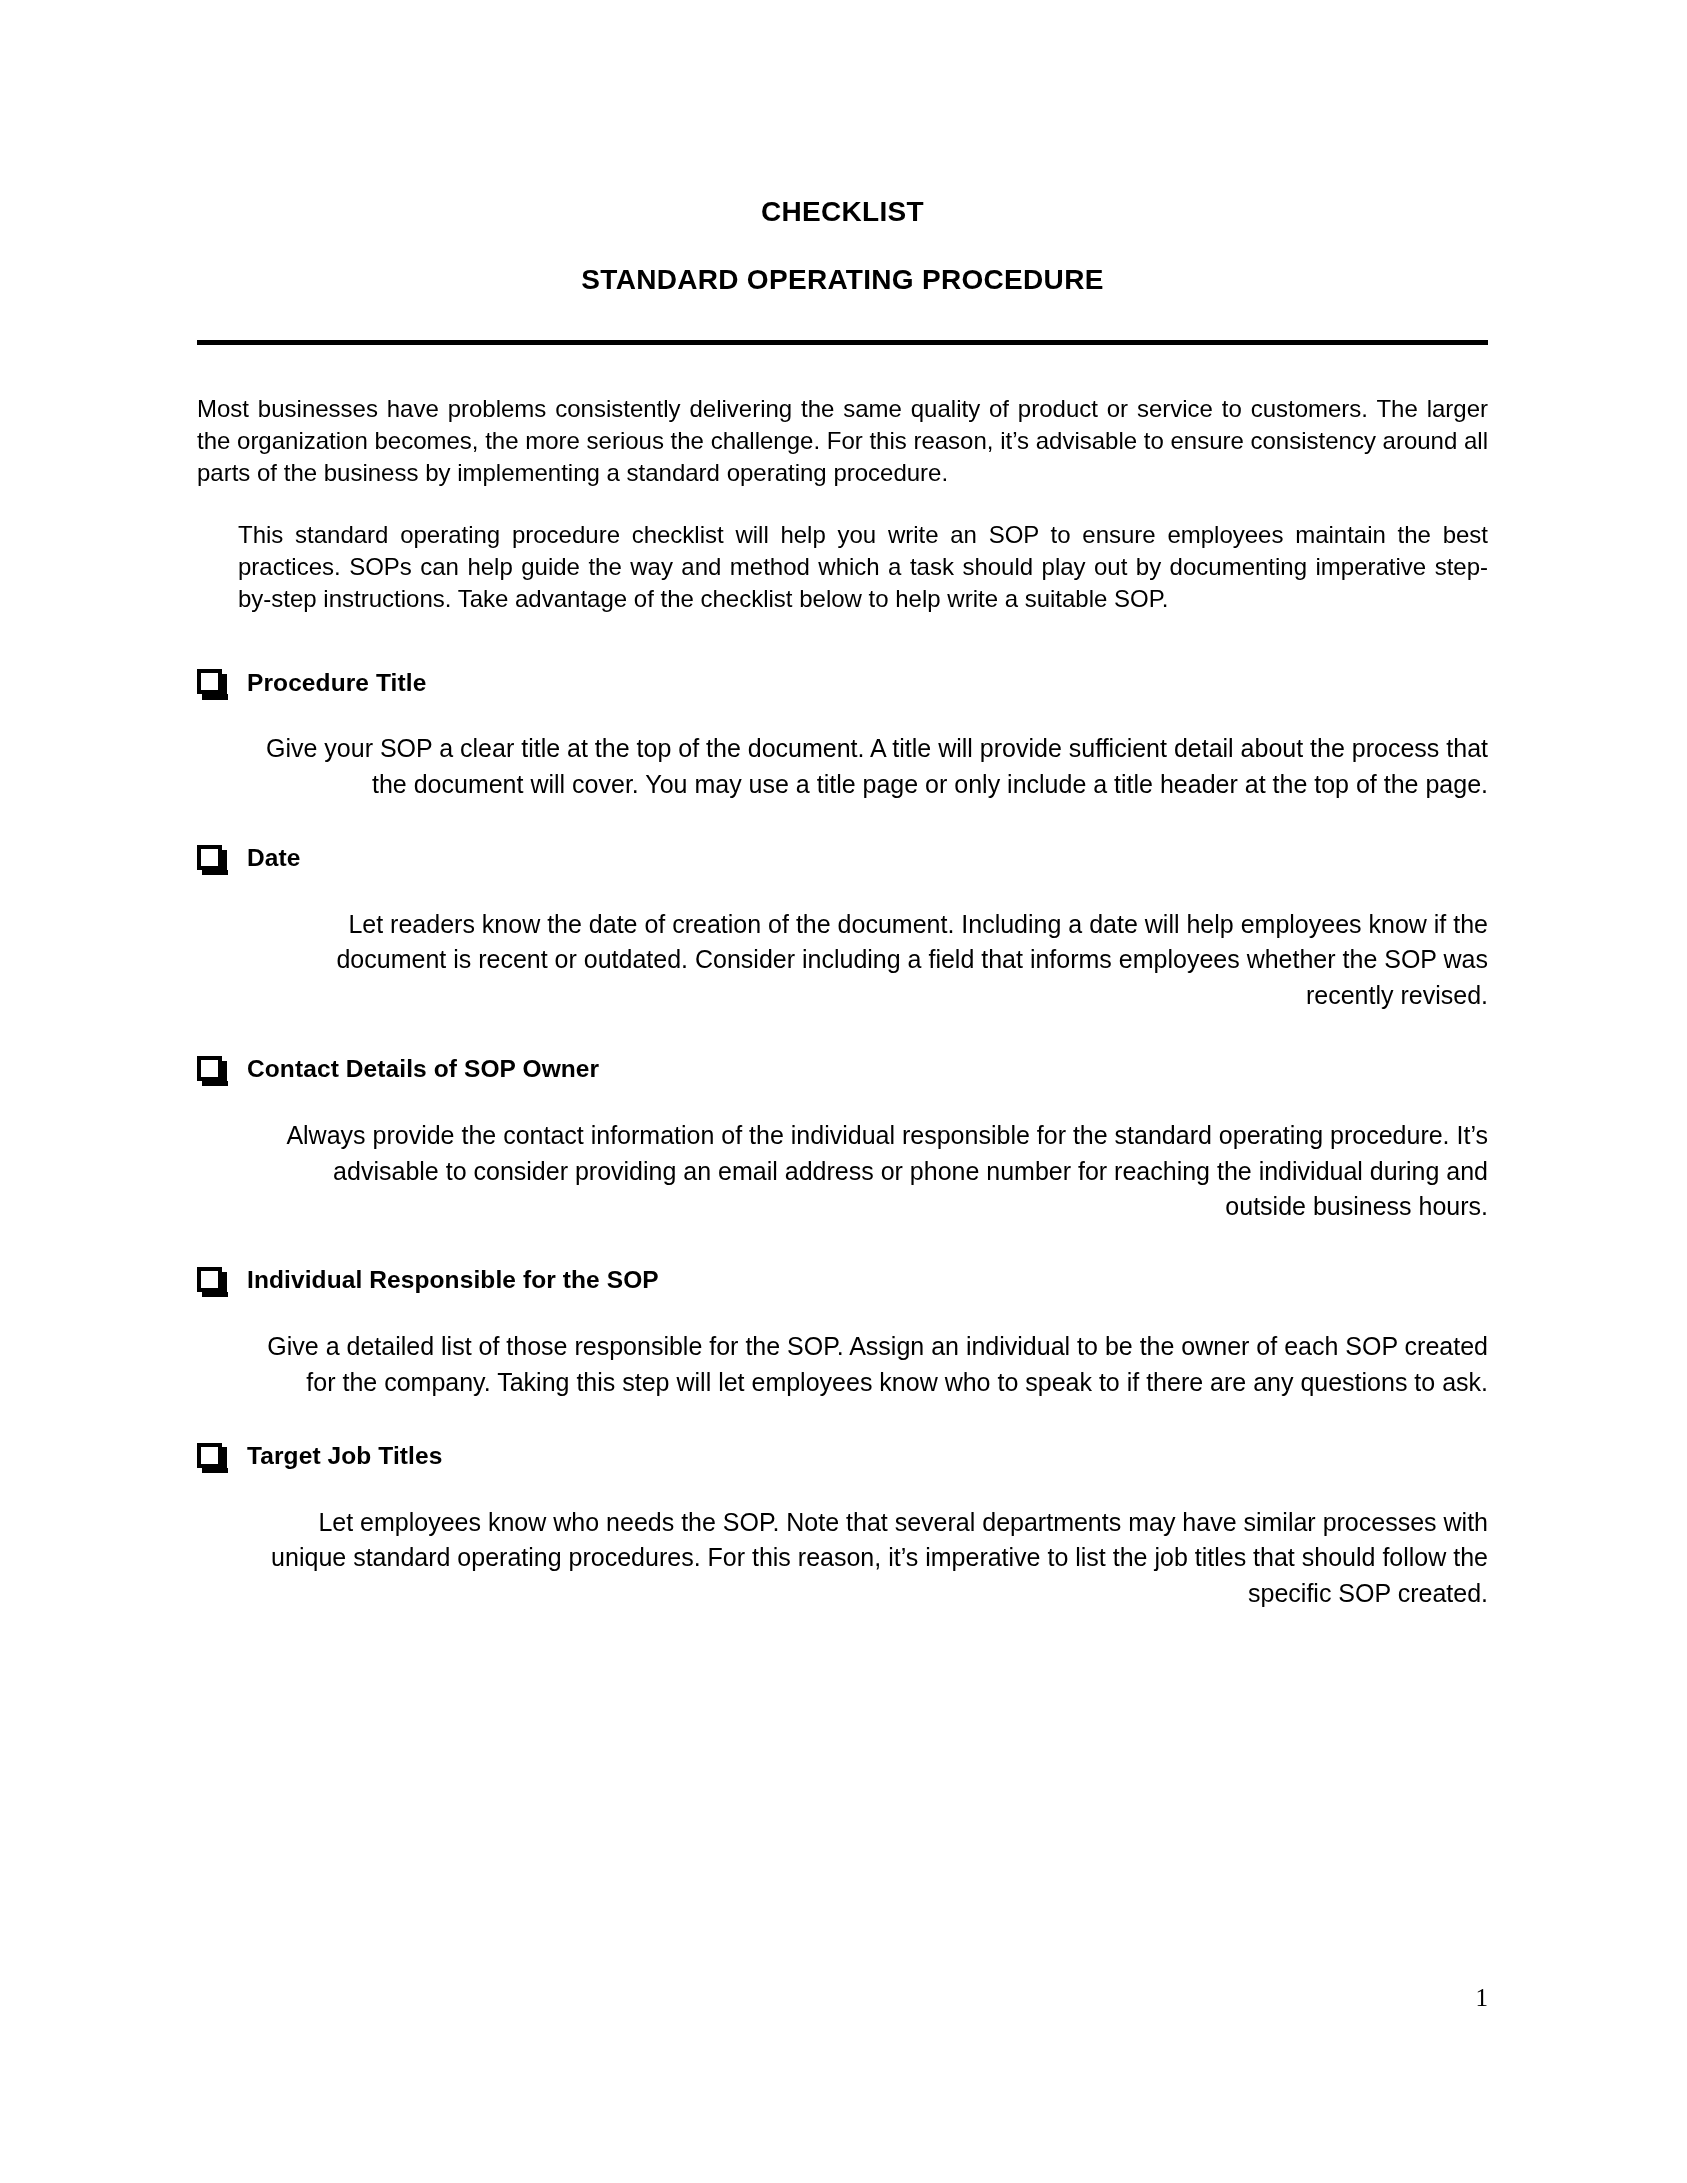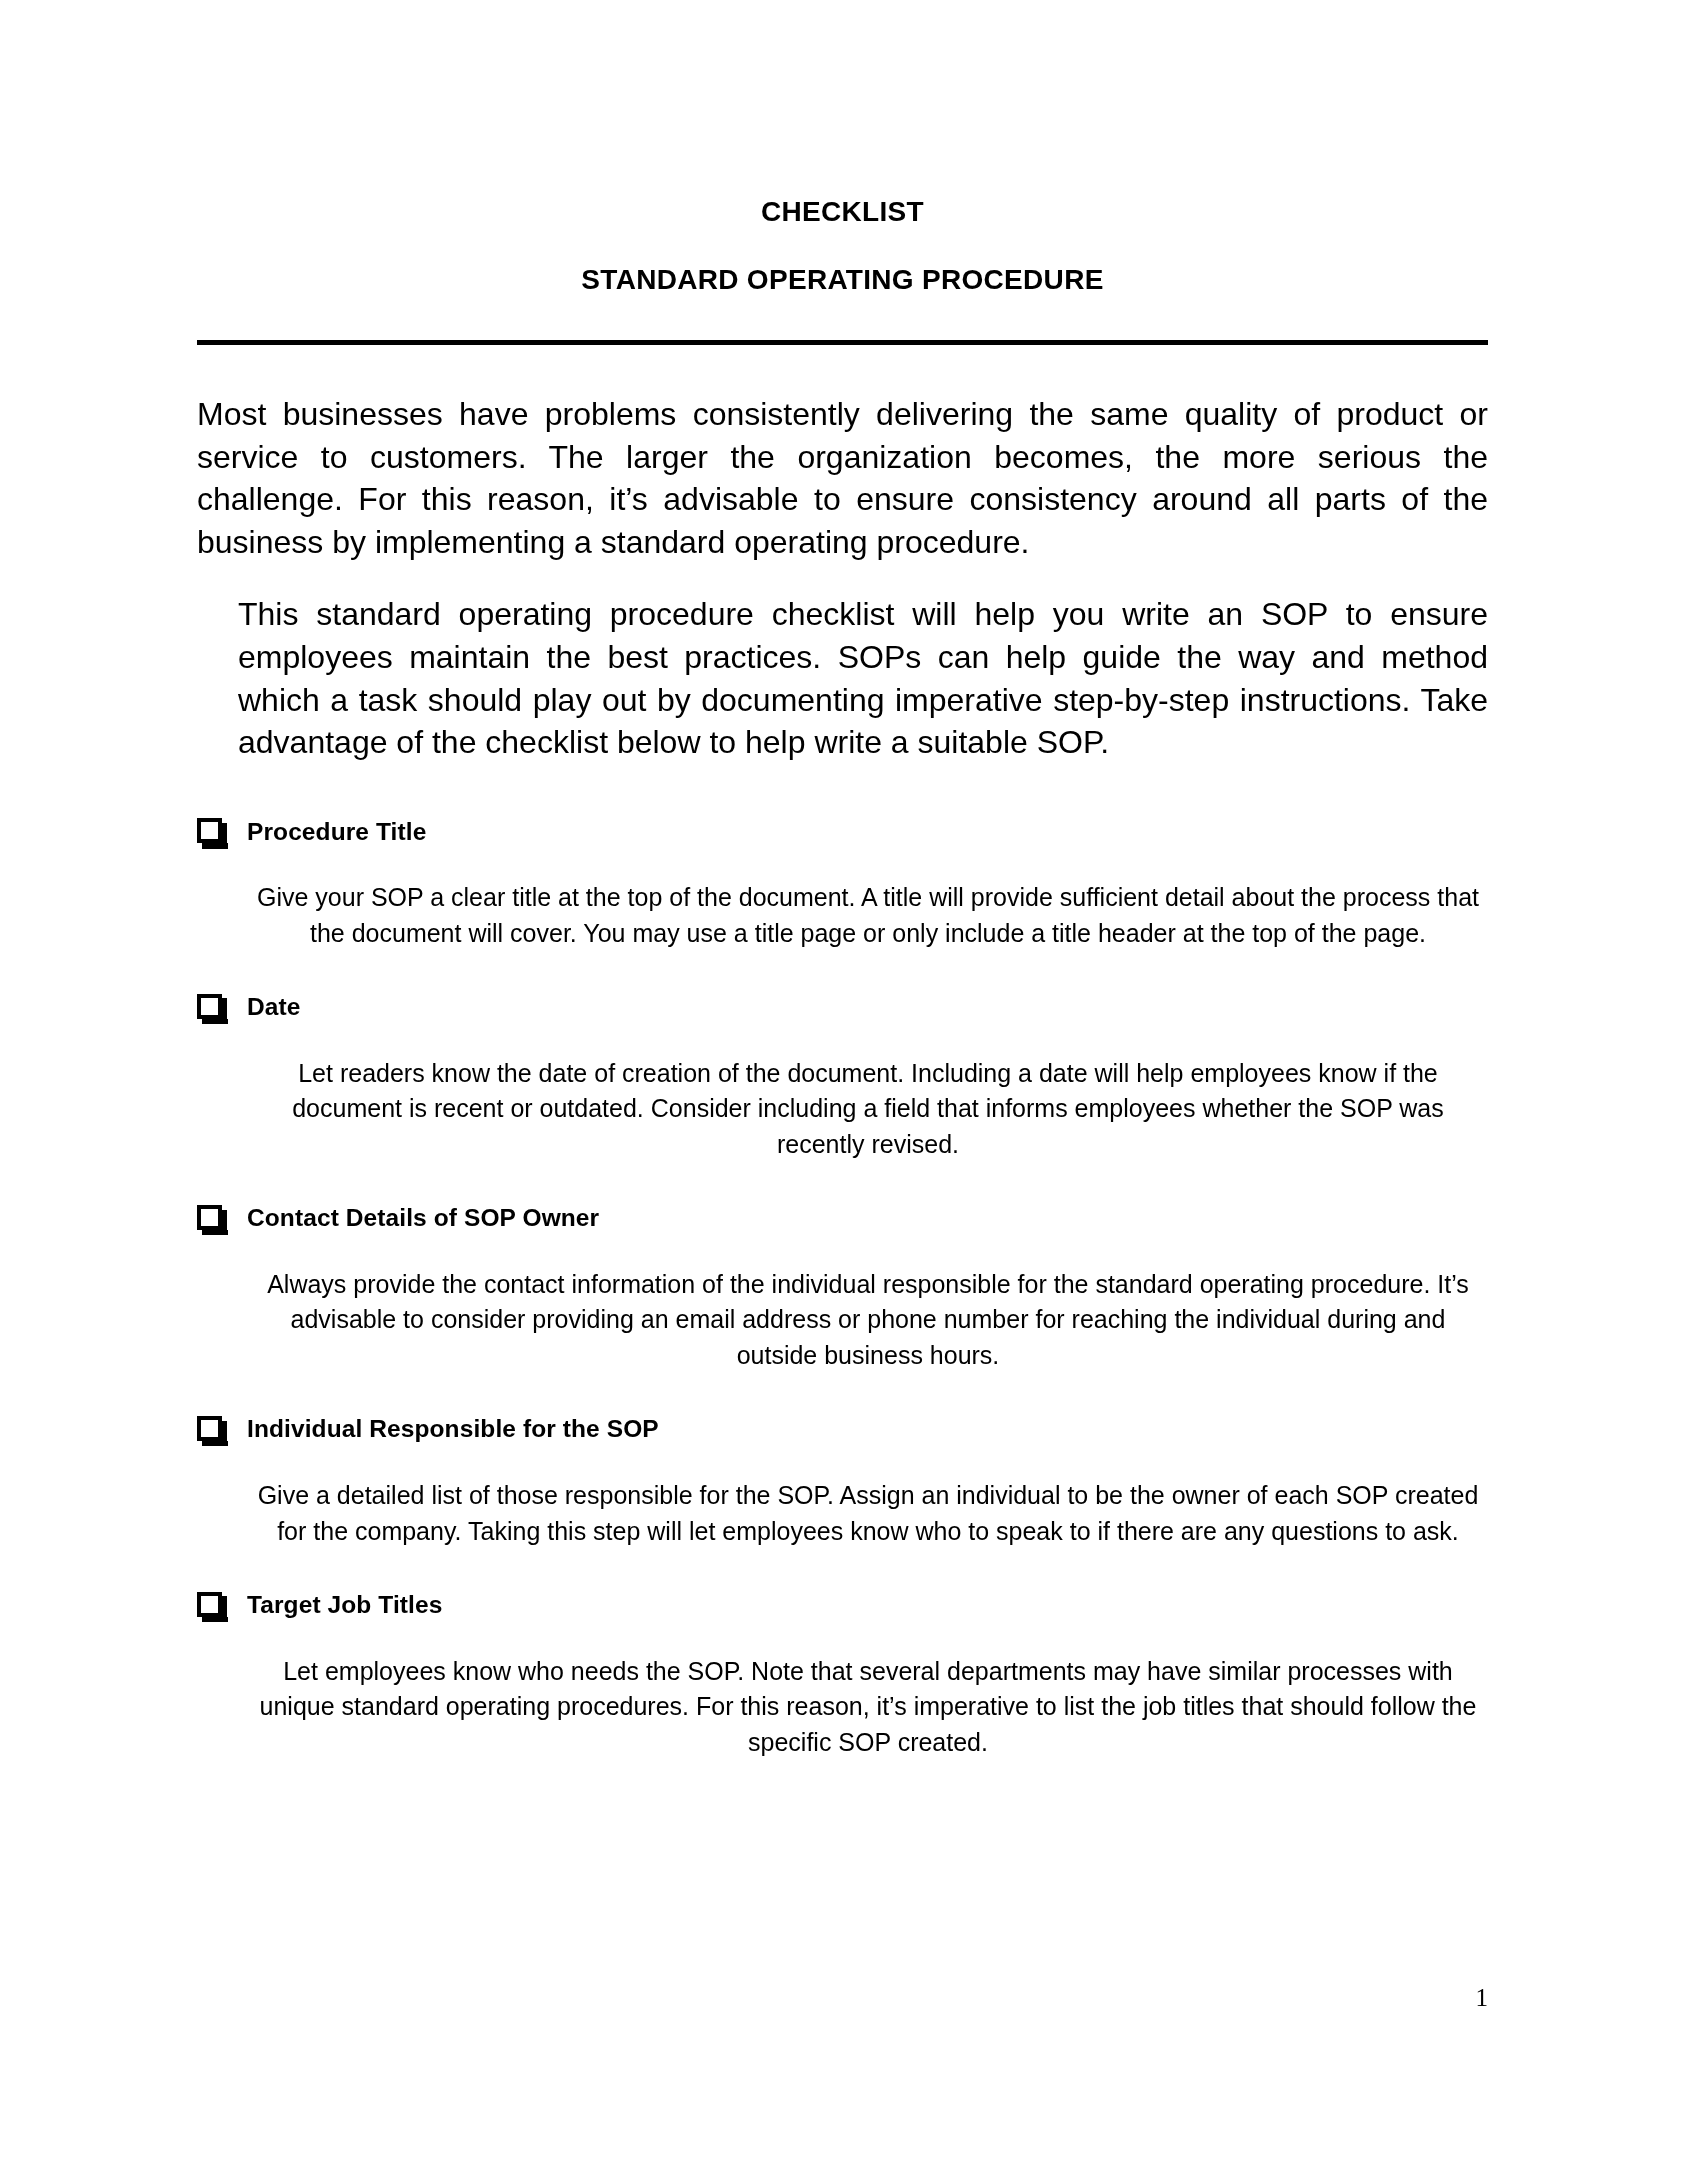--- a/index.html
+++ b/index.html
@@ -42,21 +42,21 @@
     margin-top: 46px;
     height: 5.3px;
     background: #000000;
     width: 100%;
   }
 
   .intro-block { margin-top: 48px; }
 
   p.intro {
     margin: 0 0 30px 0;
-    font-size: 32px;
+    font-size: 24px;
     line-height: 1.33;
     text-align: justify;
     text-justify: inter-word;
   }
   p.intro:last-child { margin-bottom: 0; margin-left: 41px; }
 
   .checklist { margin-top: 52px; }
 
   .check-section { margin-bottom: 40px; }
   .check-section:last-child { margin-bottom: 0; }
@@ -108,21 +108,21 @@
     font-weight: bold;
     line-height: 1.1;
     letter-spacing: 0.1px;
   }
 
   
   .check-body {
     margin: 0 0 0 51px;
     font-size: 25px;
     line-height: 1.42;
-    text-align: center;
+    text-align: right;
     max-width: 1240px;
   }
 
   .page-number {
     position: absolute;
     left: 197px;
     width: 1291px;
     top: 1985px;
     text-align: right;
     font-family: "Liberation Serif", serif;

